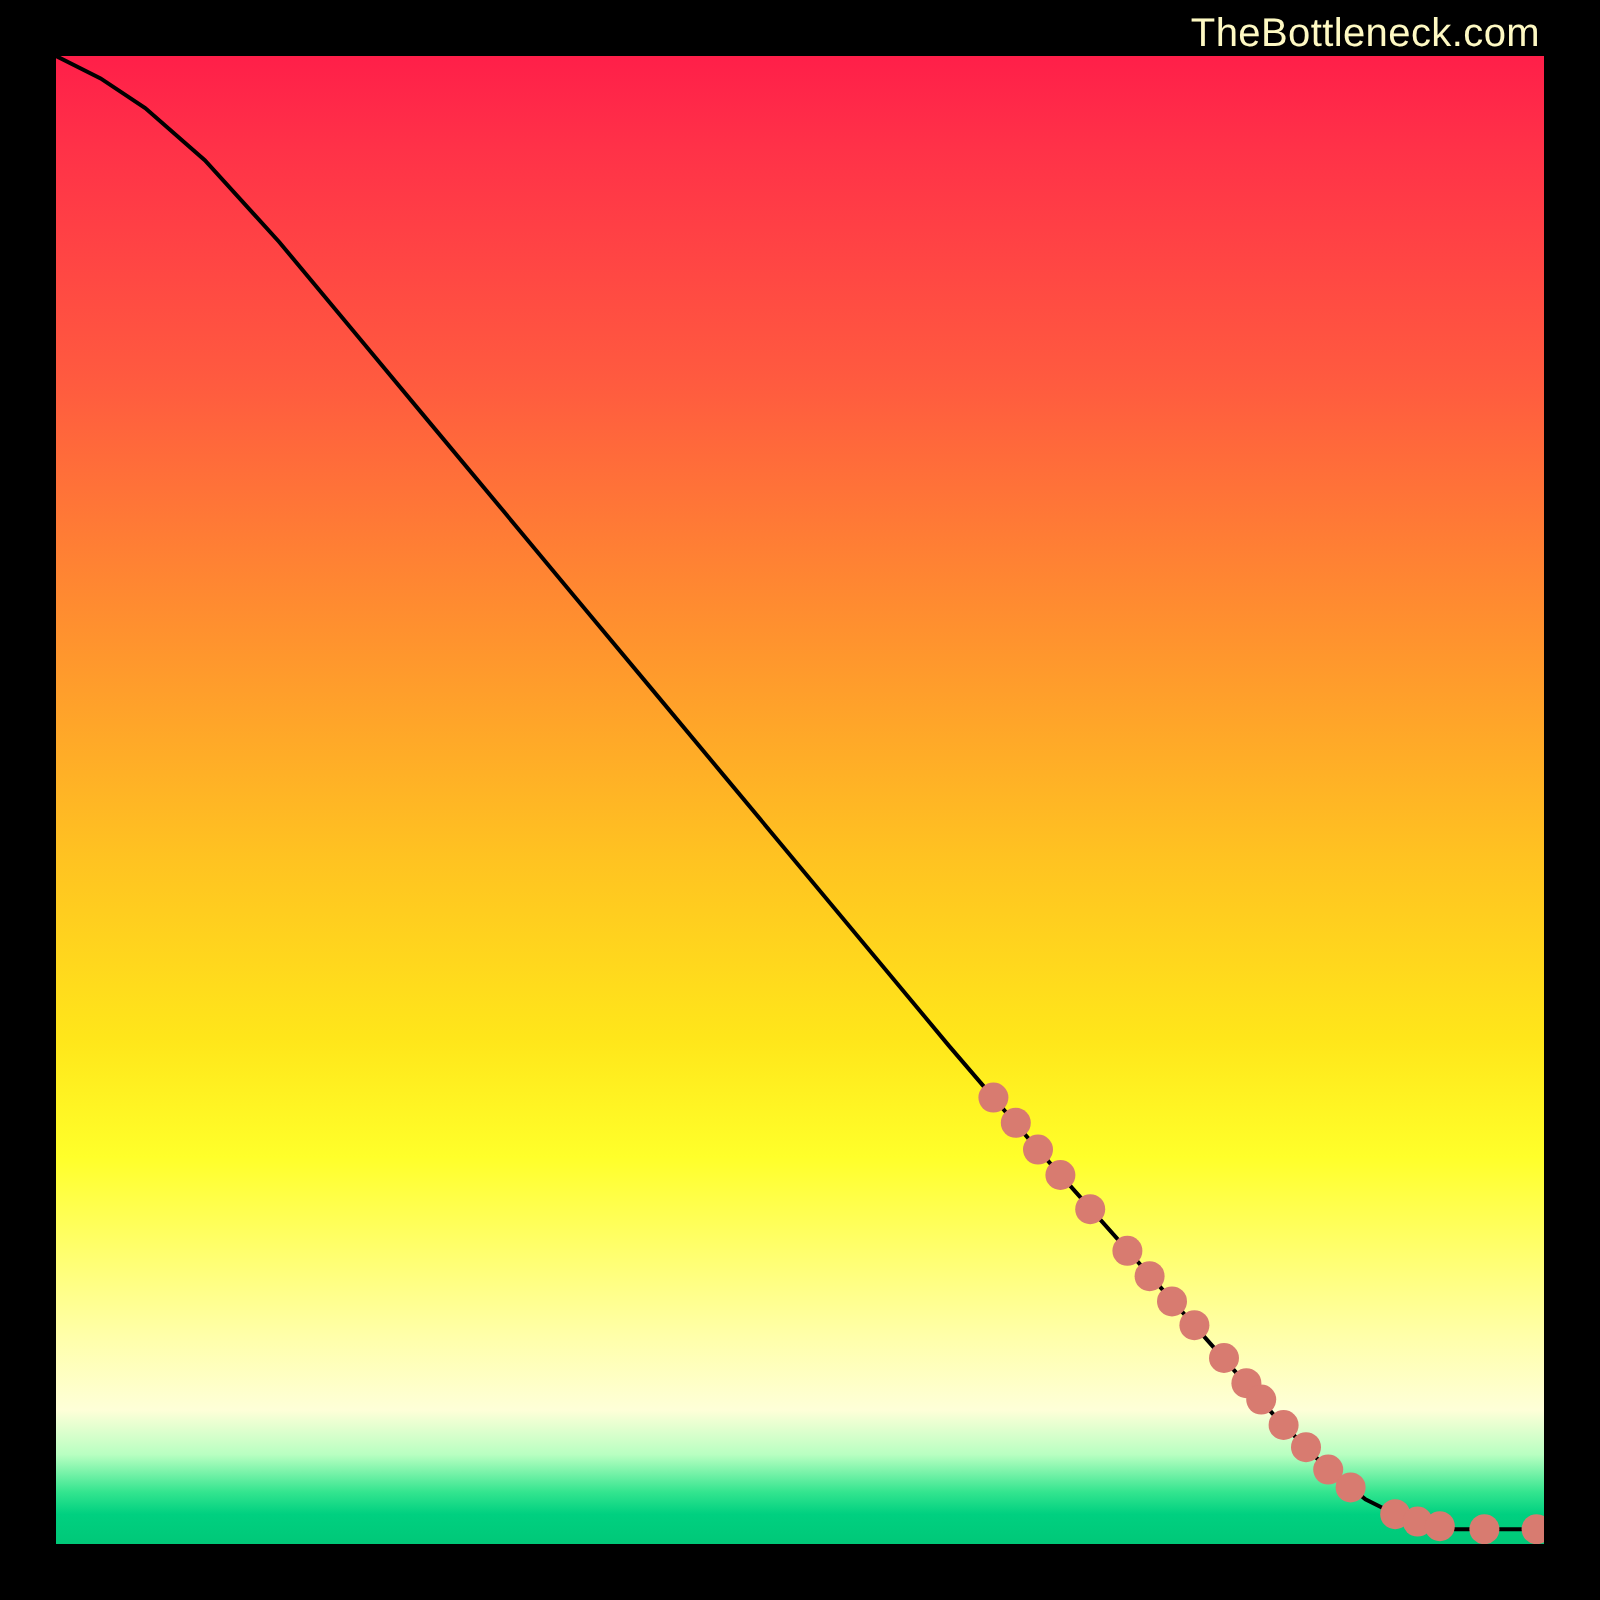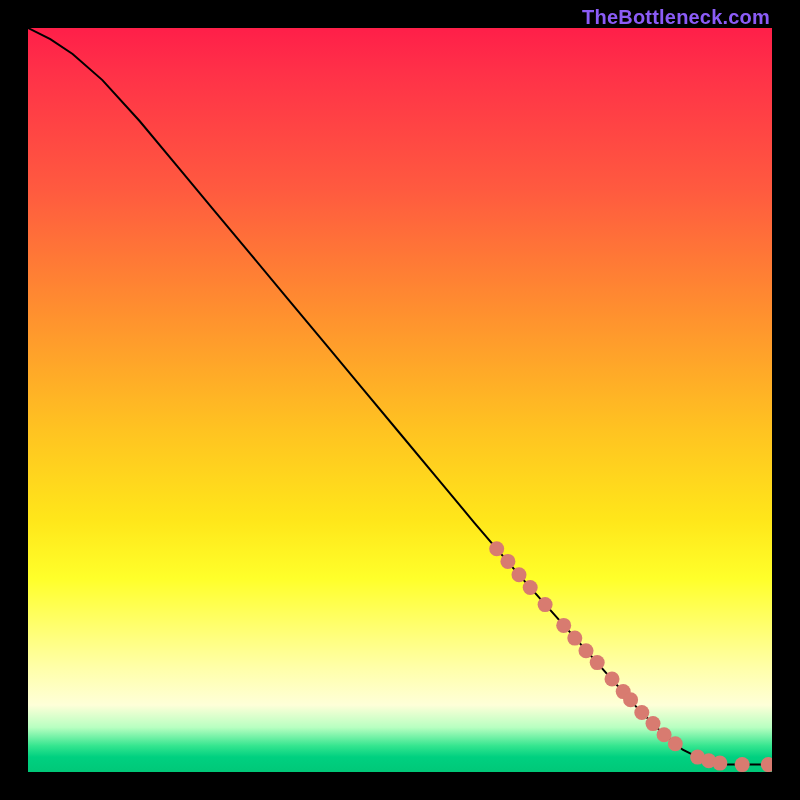--- a/index.html
+++ b/index.html
@@ -38,25 +38,24 @@
       #b8ffc1 94%,
       #34e58f 96.5%,
       #00d080 98%,
       #00c878 100%
     );
   }
   .attribution {
     position: absolute;
     top: 6px;
     right: 30px;
-    color: #8b5cf6;
+    color: #fef9c3;
     font-size: 20px;
     letter-spacing: 0.2px;
     user-select: none;
-    font-weight: bold;
   }
   svg.curve {
     position: absolute;
     left: 0;
     top: 0;
     width: 744px;
     height: 744px;
     pointer-events: none;
   }
   .dot {

